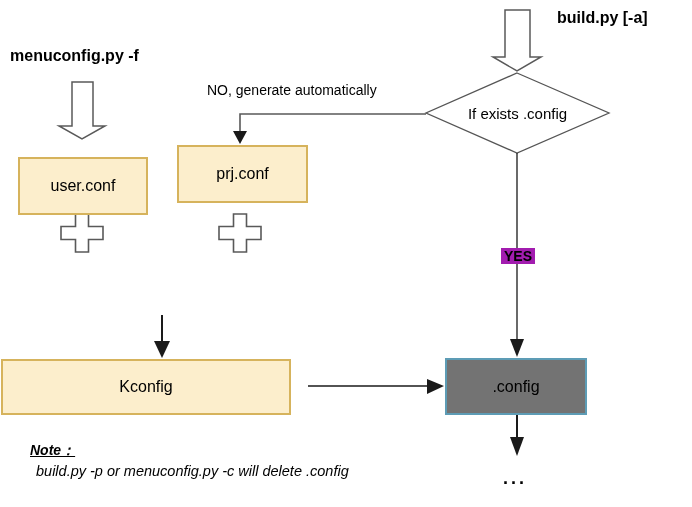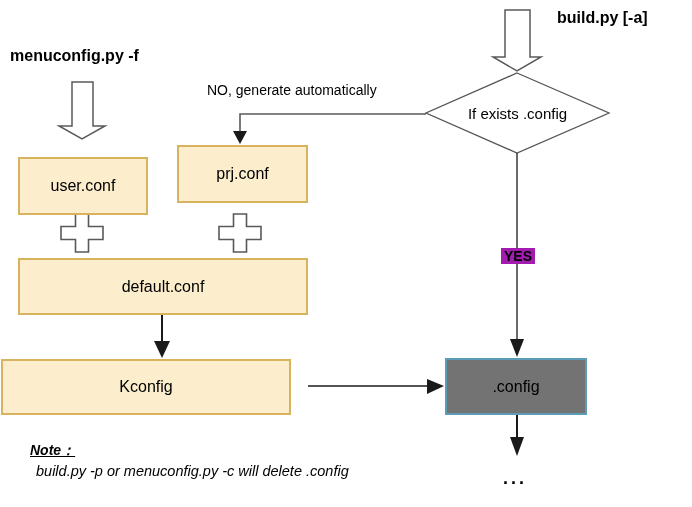--- a/index.html
+++ b/index.html
@@ -80,21 +80,20 @@
   <div class="lbl branch" style="left:207px; top:82px;">NO, generate automatically</div>
 
   <div class="lbl branch yes-lbl" style="left:501px; top:248px;">YES</div>
 
   <div class="decision-text">If exists .config</div>
 
   <div class="node" style="left:18px; top:145px; width:130px; height:58px;margin-top:12px;">user.conf</div>
 
   <div class="node" style="left:177px; top:145px; width:131px; height:58px;">prj.conf</div>
 
-  <div class="node" style="left:18px; top:258px; width:290px; height:57px;">default.conf</div>
 
   <div class="node" style="left:1px; top:359px; width:290px; height:56px;">Kconfig</div>
 
   <div class="node blue" style="left:445px; top:358px; width:142px; height:57px;">.config</div>
 
   <div class="lbl ellipsis" style="left:503px; top:468px;">...</div>
 
   <div class="lbl note-title" style="left:30px; top:442px;text-decoration:underline;">Note：</div>
   <div class="lbl note-body" style="left:36px; top:463px;">build.py -p or menuconfig.py -c will delete .config</div>
 

